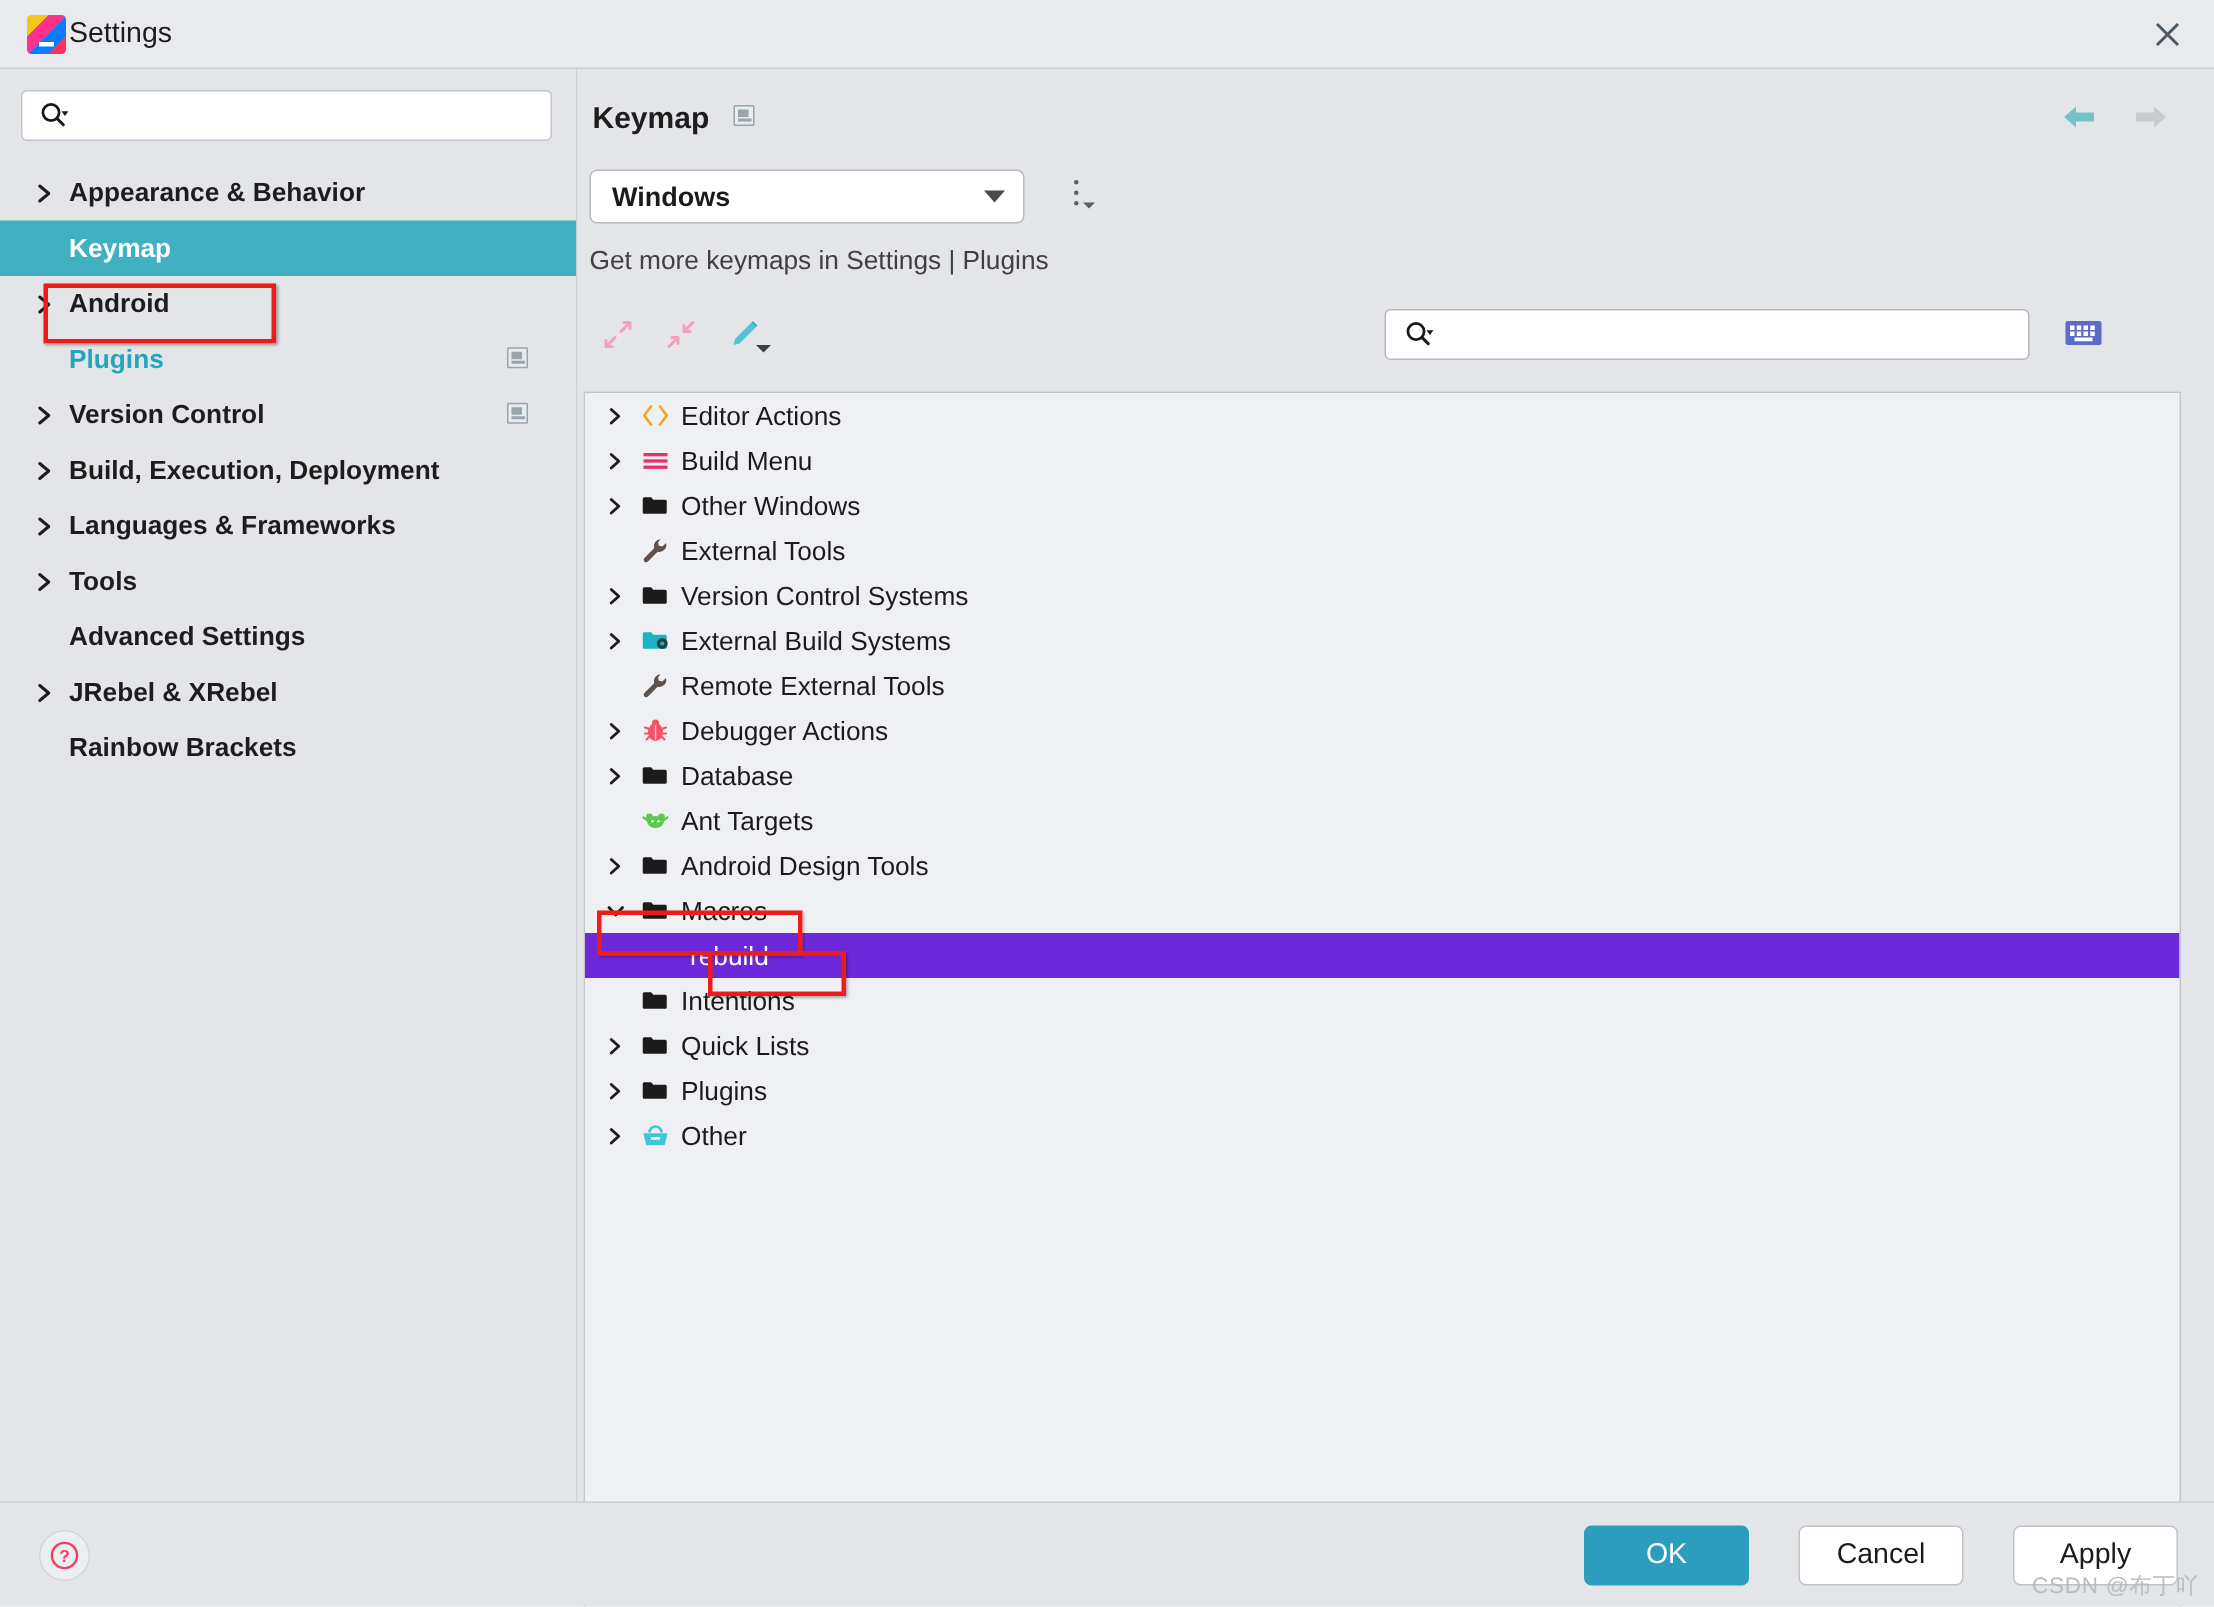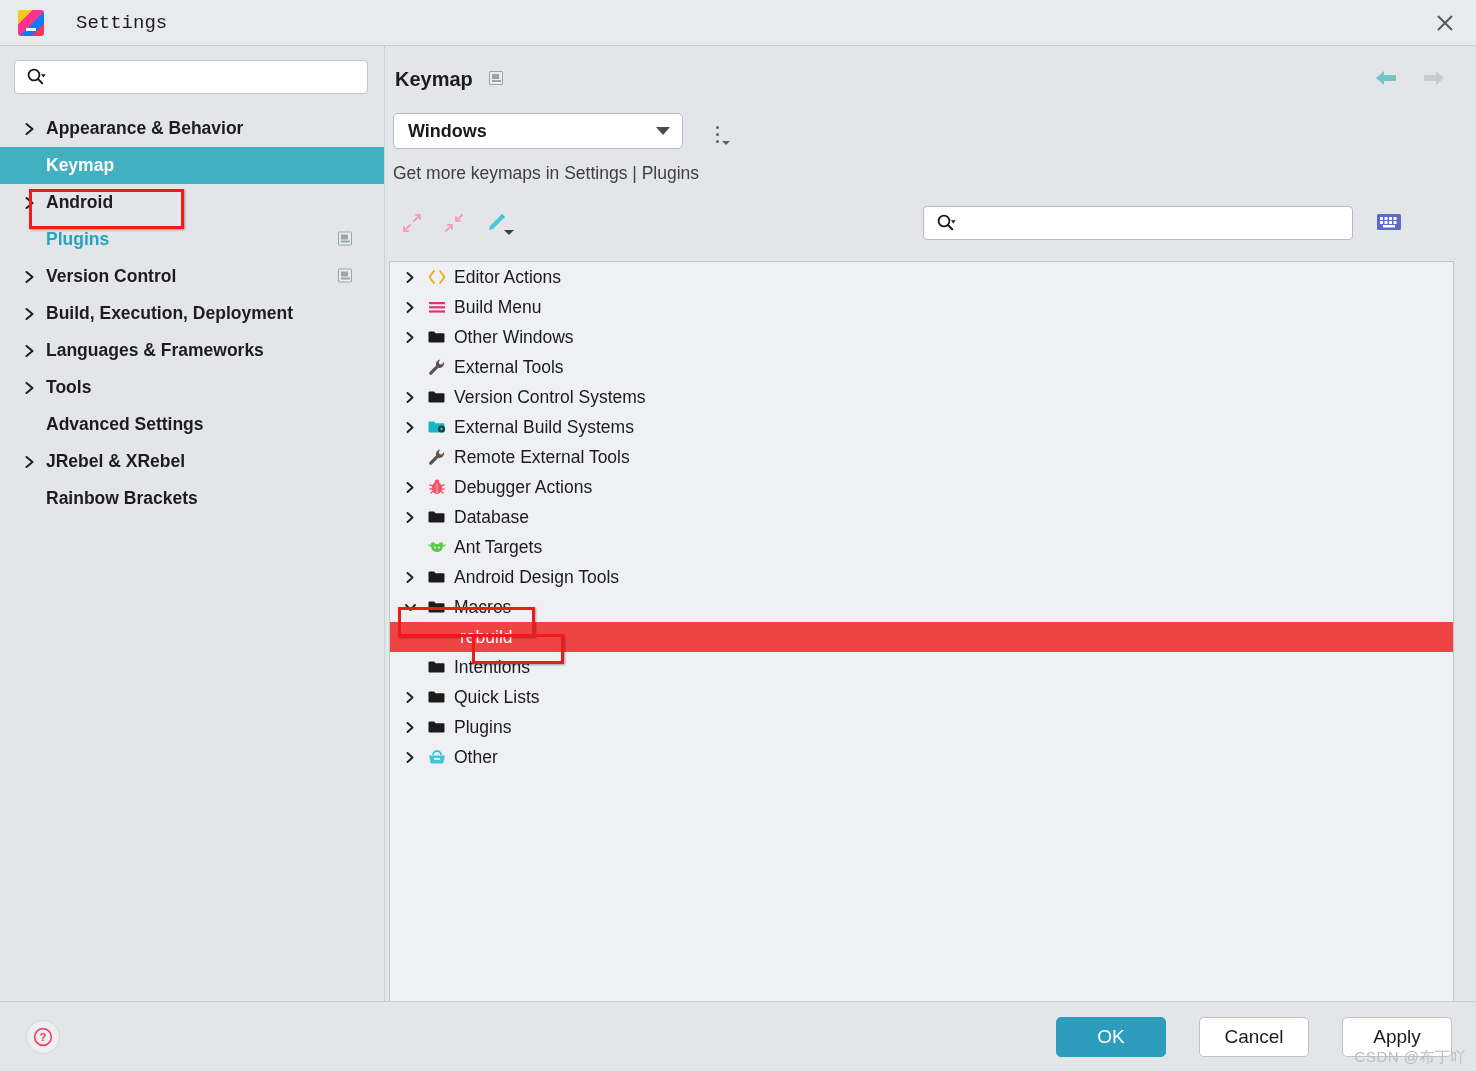--- a/index.html
+++ b/index.html
@@ -37,22 +37,22 @@
     color: #fff; font-size: 10px; font-weight: bold;
     display: flex; align-items: flex-start; justify-content: center;
     padding-top: 2px; letter-spacing: 0px;
     font-family: "Liberation Sans", sans-serif;
     margin-top: 36px;
   }
   .app-icon .ij-bar {
     position: absolute; left: 8px; bottom: 5px; width: 10px; height: 3px; background: #fff;
   }
   .title-text {
-    margin-left: 32px; font-size: 19px; color: #1c1c1c;
-    font-family: Liberation Mono, monospace;
+    margin-left: 2px; font-size: 19px; color: #1c1c1c;
+    font-family: Liberation Sans, sans-serif;
   }
   .close-btn {
     position: absolute; right: 0px; top: 0px;
     width: 62px; height: 45px;
     display: flex; align-items: center; justify-content: center;
     cursor: pointer;
   }
   .close-btn svg { display:block; }
 
   
@@ -127,21 +127,21 @@
   .content-title {
     font-size: 20px; font-weight: bold; color: #1d1d1d;
     font-family: "Liberation Sans", sans-serif;
   }
   .nav-arrows {
     position: absolute; right: 30px; top: 22px;
     display: flex; gap: 20px; align-items: center;
   }
 
   .keymap-row {
-    display: flex; align-items: flex-end;
+    display: flex; align-items: flex-start;
     margin: 22px 0 0 8px;
   }
   .combo {
     width: 290px; height: 36px;
     background: #ffffff; border: 1px solid #b6babf;
     border-radius: 5px;
     display: flex; align-items: center; justify-content: space-between;
     padding: 0 12px 0 14px;
     font-size: 18px; font-weight: bold; color: #1a1a1a;
     cursor: pointer;
@@ -209,21 +209,21 @@
   .tree-row {
     height: 30px;
     display: flex; align-items: center;
     padding-left: 8px;
     font-size: 17.5px;
     color: #1b1b1b;
     cursor: default;
     font-family: "Liberation Sans", sans-serif;
     white-space: nowrap;
   }
-  .tree-row.selected { background: #ef4444; color: #ffffff; }
+  .tree-row.selected { background: #6d28d9; color: #ffffff; }
   .tree-row .tw {
     width: 24px; flex: 0 0 24px;
     display:flex; align-items:center; justify-content:center;
   }
   .tree-row .tw.empty { visibility: hidden; }
   .tree-row .ic {
     width: 30px; flex: 0 0 30px;
     display:flex; align-items:center; justify-content:center;
     margin-right: 2px;
   }

